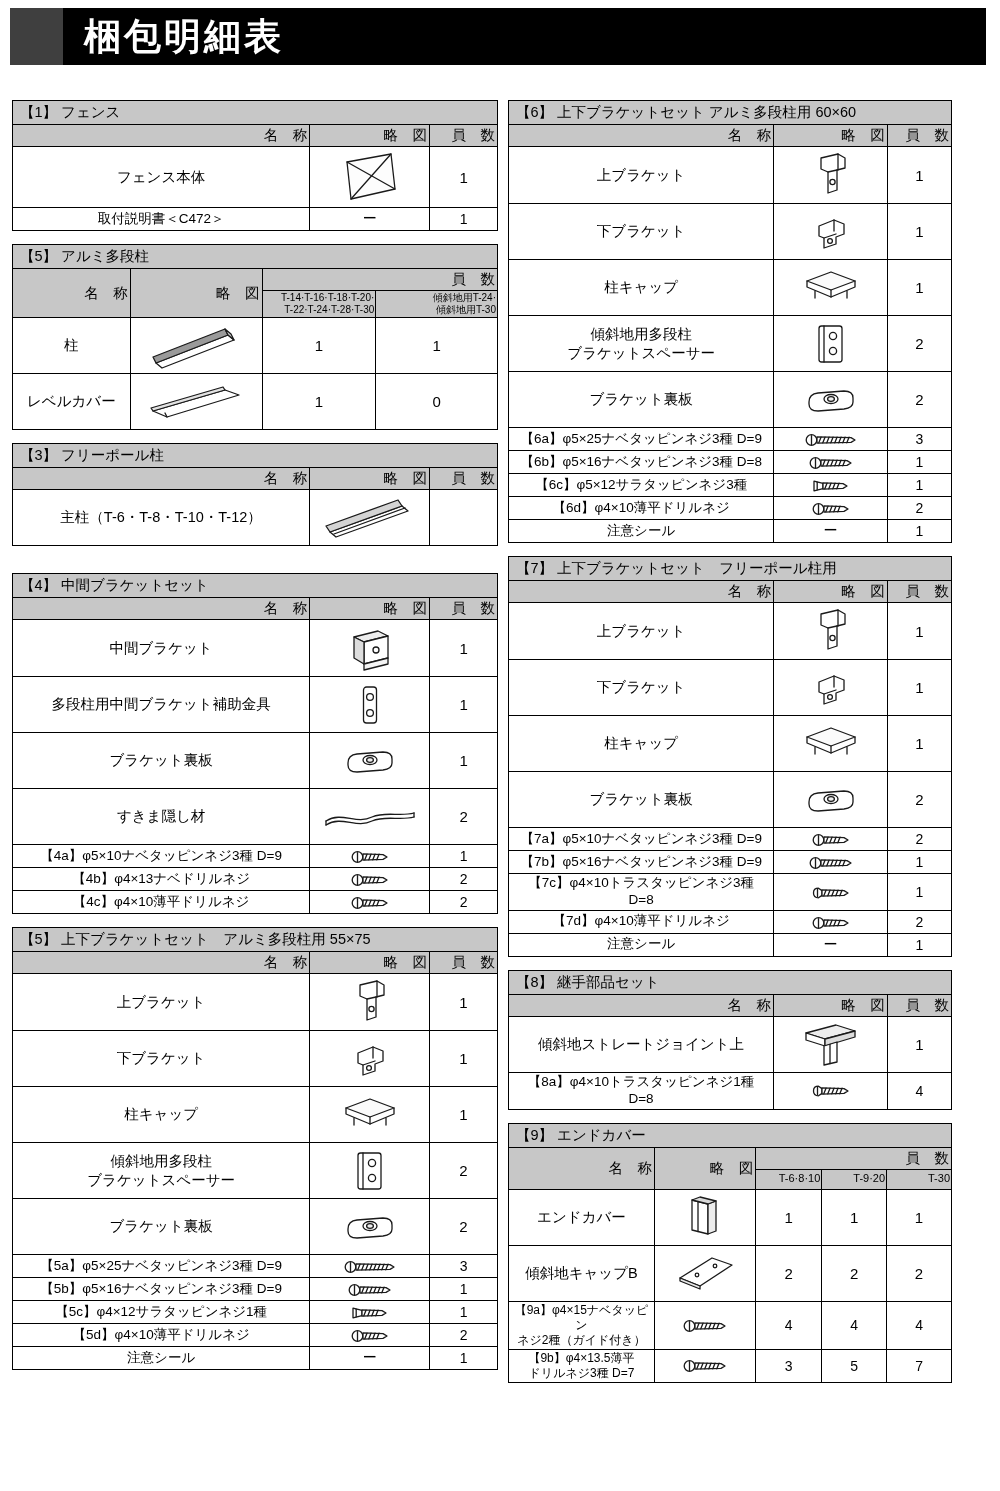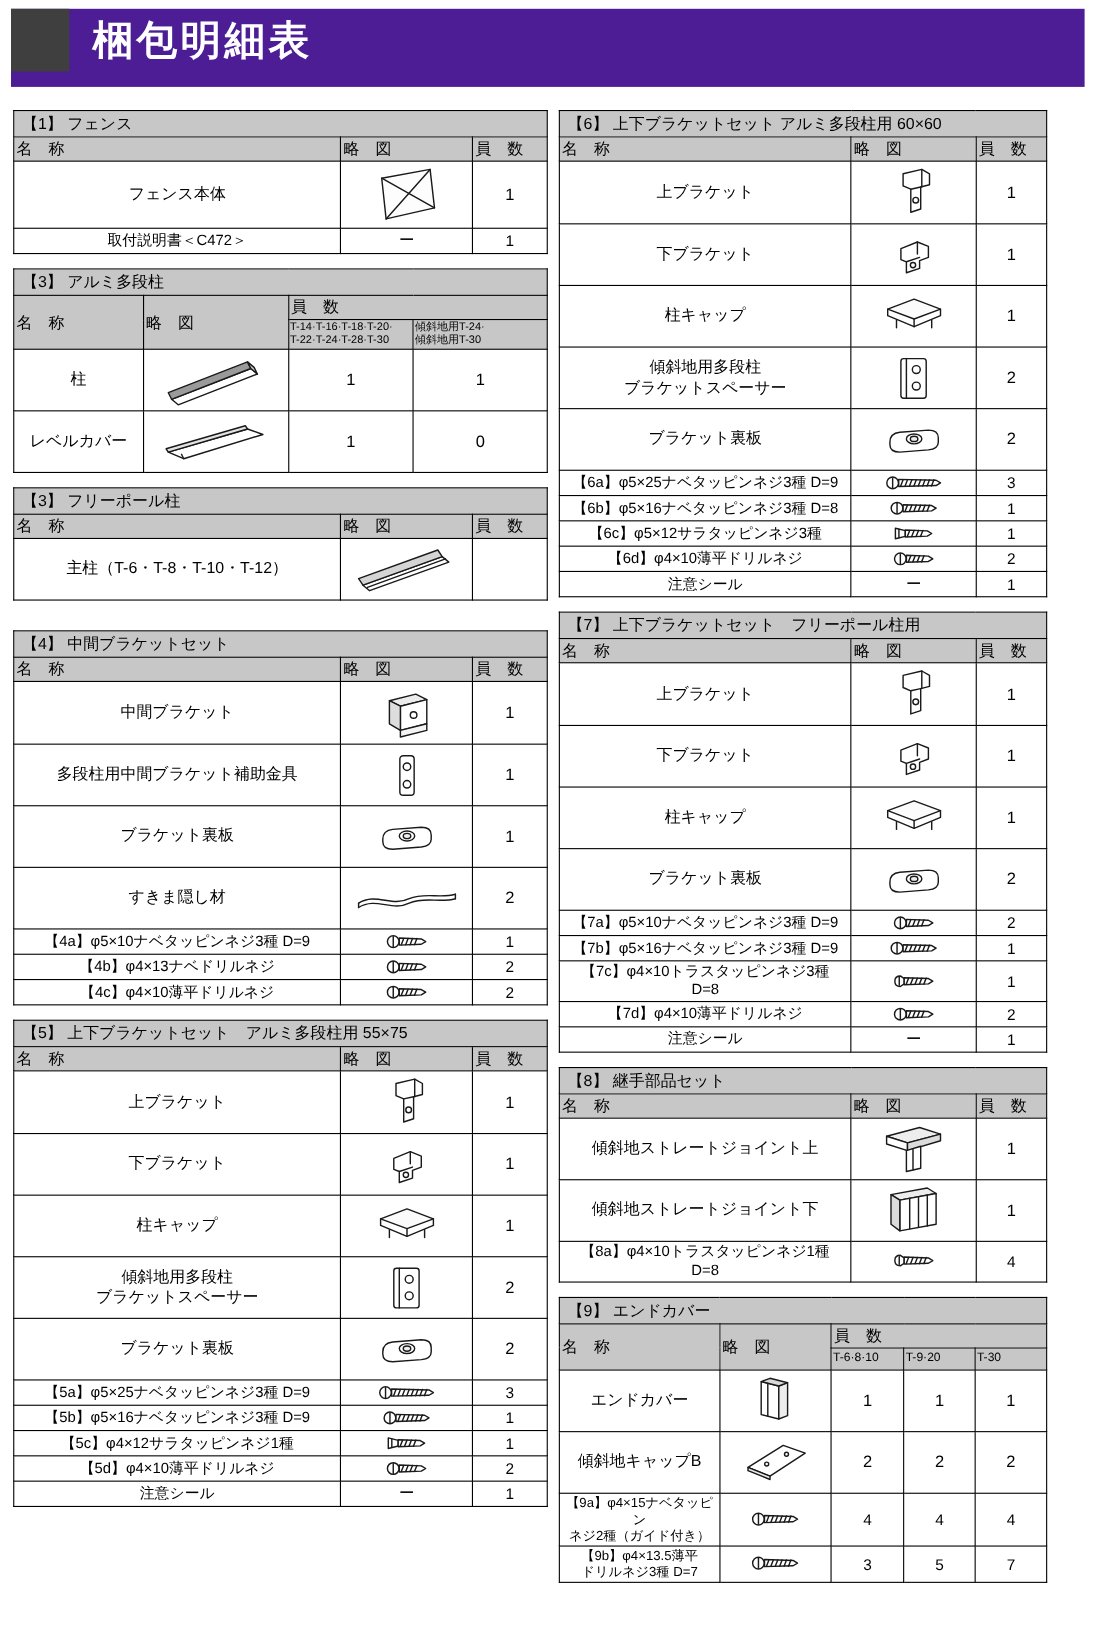--- a/index.html
+++ b/index.html
@@ -2,33 +2,33 @@
 <html><head>
 <meta charset="utf-8">
 <style>
   * { box-sizing: border-box; }
   html,body { margin:0; padding:0; }
   body {
     width:1000px; height:1491px; background:#ffffff; color:#000;
     font-family:"Liberation Sans","DejaVu Sans",sans-serif;
     position:relative; overflow:hidden;
   }
-  .banner { position:absolute; left:10px; top:8px; width:976px; height:71px; background:#4c1d95; }
+  .banner { position:absolute; left:10px; top:8px; width:976px; height:57px; background:#000000; }
   .banner-accent { position:absolute; left:0; top:0; width:53px; height:57px; background:#3f3f3f; }
   .banner-title { position:absolute; left:74px; top:0; height:57px; line-height:57px;
     color:#fff; font-size:37px; font-weight:bold; letter-spacing:3px; }
   .col { position:absolute; top:100px; }
   .col-left { left:12px; width:486px; }
   .col-right { left:508px; width:444px; }
   .tblwrap { margin-bottom:13px; }
   .tblwrap.gap-lg { margin-bottom:27px; }
   table { border-collapse:collapse; table-layout:fixed;padding-left:36px; }
   td { border:1.6px solid #000; padding:1px 5px; vertical-align:middle; overflow:hidden; }
   .title-row td { background:#c7c7c7; font-size:14.5px; height:23px; padding:2px 7px; text-align:left; }
-  .head-row td { background:#c7c7c7; text-align:left; font-size:14.5px; height:22px; padding:1px 2px; }
+  .head-row td { background:#c7c7c7; text-align:right; font-size:14.5px; height:22px; padding:1px 2px; }
   .head-row td.subhead { font-size:10px; line-height:1.2; white-space:pre-line; height:26px; padding:1px 1px; }
   [data-table="t9"] .head-row td.subhead { font-size:11px; height:20px; }
   .name-cell { text-align:center; font-size:14.5px; white-space:pre-line; line-height:1.25; }
   .diagram-cell { text-align:center; padding:2px 2px; }
   .diagram-cell svg { vertical-align:middle; }
   .qty-cell { text-align:center; font-size:15px; }
   .row-pic td { height:56px; }
   .row-small td { height:22px; }
   .row-small .name-cell { font-size:13.5px; }
   .row-small .qty-cell { font-size:14px; }
@@ -81,21 +81,21 @@
   <div class="tblwrap" data-table="t2">
       <table>
         <colgroup>
           <col style="width: 118px;">
           <col style="width: 132px;">
           <col style="width: 114px;">
           <col style="width: 122px;">
         </colgroup>
         <tbody>
           <tr class="title-row">
-            <td colspan="4">【3】 アルミ多段柱</td>
+            <td colspan="4">【5】 アルミ多段柱</td>
           </tr>
           <tr class="head-row">
             <td rowspan="2">名　称</td>
             <td rowspan="2">略　図</td>
             <td colspan="2">員　数</td>
           </tr>
           <tr class="head-row">
             <td class="subhead">T-14·T-16·T-18·T-20·
 T-22·T-24·T-28·T-30</td>
             <td class="subhead">傾斜地用T-24·
@@ -653,32 +653,20 @@
             <td class="name-cell">傾斜地ストレートジョイント上</td>
             <td class="diagram-cell"><svg width="60" height="48" viewBox="0 0 60 48" fill="none" stroke="#1a1a1a" stroke-width="1.3" stroke-linejoin="round" stroke-linecap="round">
                 <polygon points="6,13 36,5 55,11 25,19" fill="#ededed"></polygon>
                 <polygon points="6,13 25,19 25,26 6,20" fill="#ffffff"></polygon>
                 <polygon points="25,19 55,11 55,17 25,26" fill="#dcdcdc"></polygon>
                 <polygon points="24,26 37,22 37,42 24,45" fill="#ffffff"></polygon>
                 <line x1="30" y1="24.5" x2="30" y2="43.5"></line>
               </svg></td>
             <td class="qty-cell">1</td>
           </tr>
-          <tr class="row-pic">
-            <td class="name-cell">傾斜地ストレートジョイント下</td>
-            <td class="diagram-cell"><svg width="56" height="50" viewBox="0 0 56 50" fill="none" stroke="#1a1a1a" stroke-width="1.3" stroke-linejoin="round" stroke-linecap="round">
-                <polygon points="8,11 41,5 49,10 16,16" fill="#ededed"></polygon>
-                <polygon points="16,16 49,10 49,38 16,44" fill="#ffffff"></polygon>
-                <polygon points="8,11 16,16 16,44 8,38" fill="#dddddd"></polygon>
-                <line x1="25" y1="14.5" x2="25" y2="42"></line>
-                <line x1="33" y1="13" x2="33" y2="40.5"></line>
-                <line x1="41" y1="11.5" x2="41" y2="39.5"></line>
-              </svg></td>
-            <td class="qty-cell">1</td>
-          </tr>
           <tr class="row-small">
             <td class="name-cell">【8a】φ4×10トラスタッピンネジ1種 D=8</td>
             <td class="diagram-cell"><svg width="41" height="16" viewBox="0 0 41 16" fill="none" stroke="#1a1a1a" stroke-width="1.3" stroke-linejoin="round" stroke-linecap="round">
                 <path d="M3.5,8 Q3.5,3.2 8.5,3.2 L12,5.6 L12,10.4 L8.5,12.8 Q3.5,12.8 3.5,8 Z" fill="#fff"></path>
                 <line x1="7.5" y1="4.4" x2="7.5" y2="11.6"></line>
                 <polygon points="12,4.8 34,5.6 38,8 34,10.4 12,11.2" fill="#fff"></polygon>
                 <line x1="16" y1="5.2" x2="13.8" y2="10.8"></line>
                 <line x1="20" y1="5.2" x2="17.8" y2="10.8"></line>
                 <line x1="24" y1="5.2" x2="21.8" y2="10.8"></line>
                 <line x1="28" y1="5.2" x2="25.8" y2="10.8"></line>

